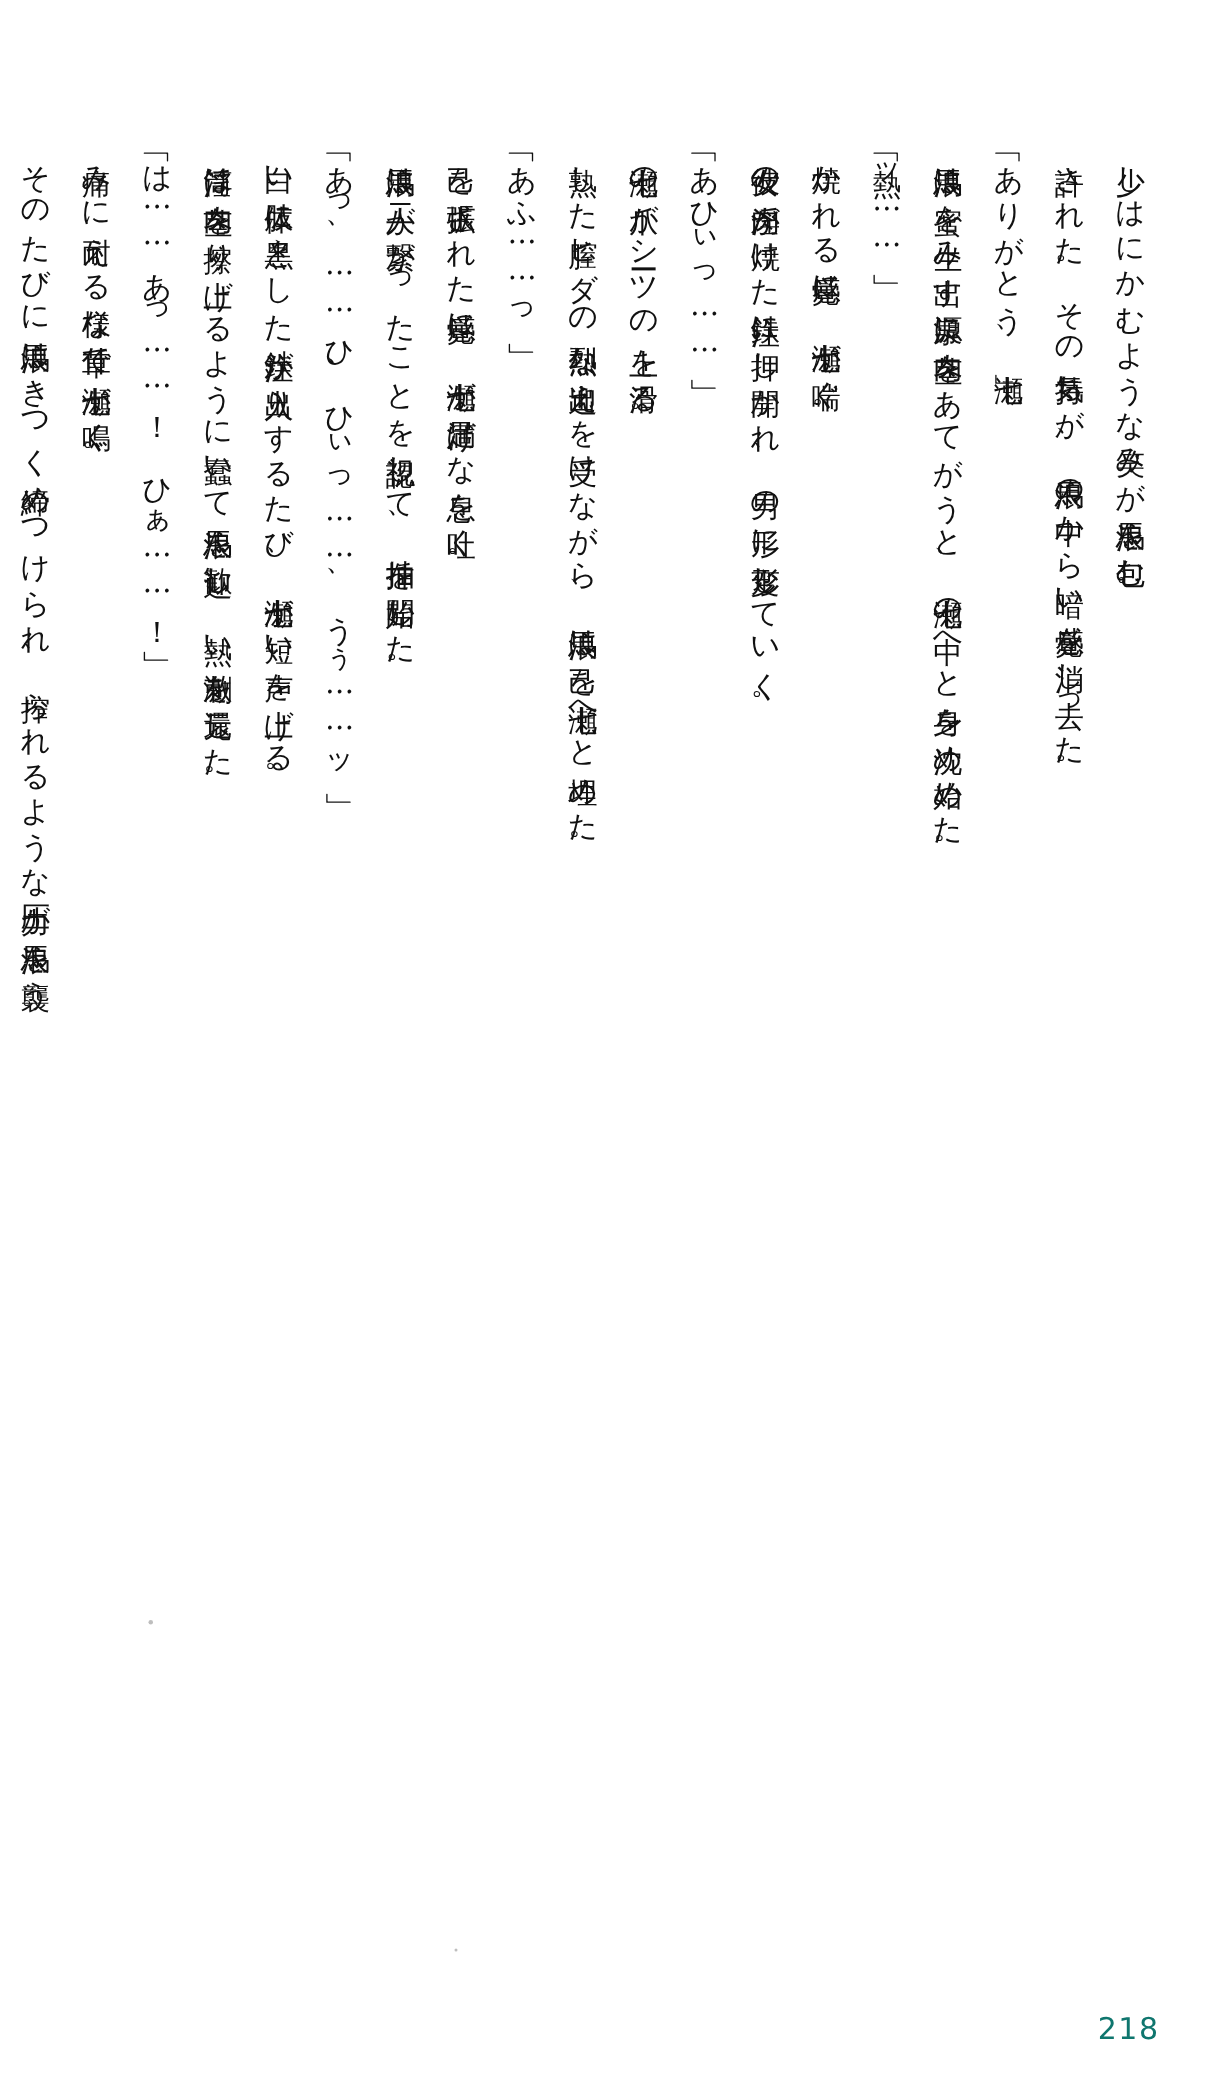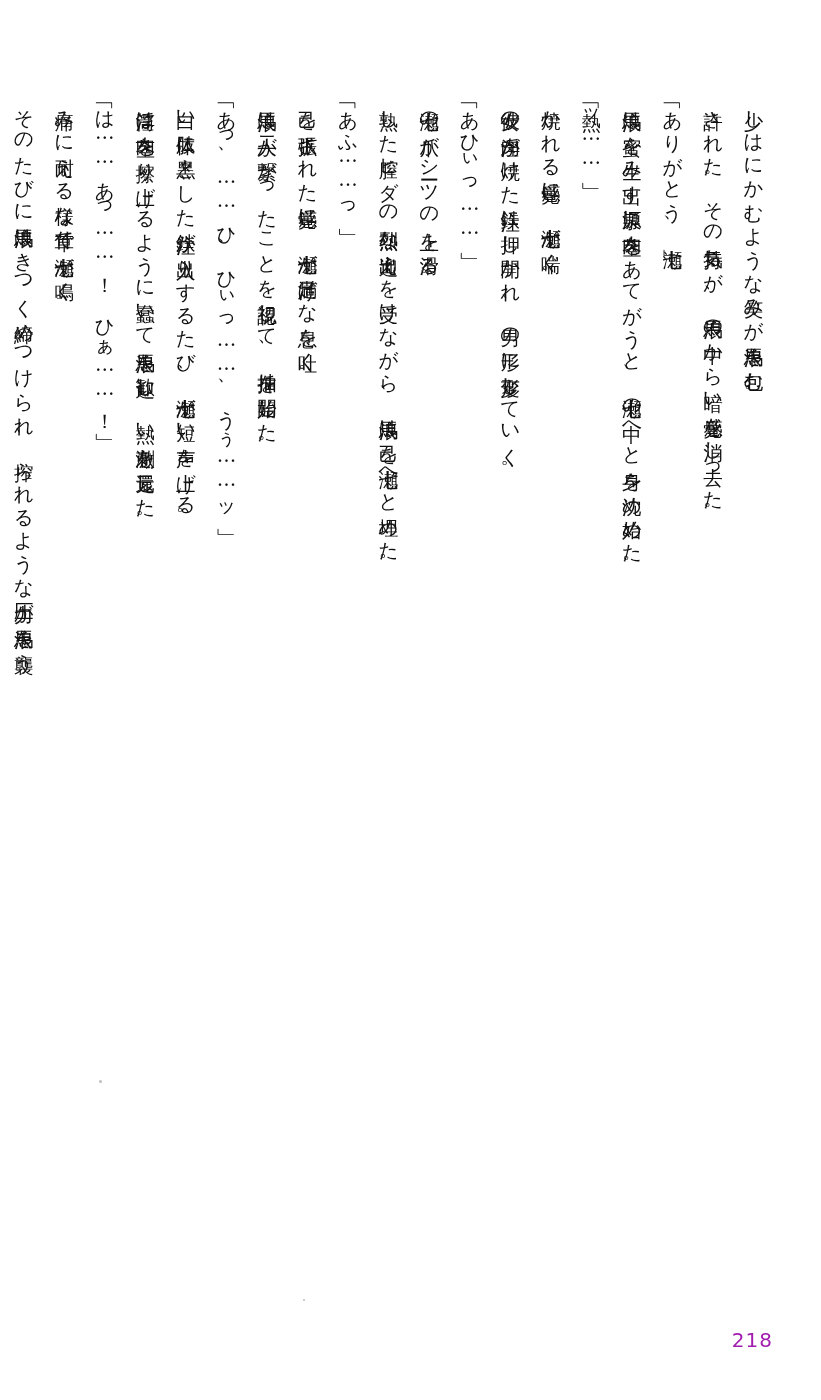--- a/index.html
+++ b/index.html
@@ -38,25 +38,25 @@
     padding: 0;
     font-weight: 500;
   }
   
   .indent {
     padding-top: 20px;
   }
   .page-number {
     position: absolute;
     right: 48px;
-    bottom: 48px;
+    bottom: 36px;
     font-size: 20px;
     letter-spacing: 1px;
     font-family: "DejaVu Sans", "Liberation Sans", sans-serif;
-    color: #a21caf;
+    color: #0f766e;
     margin-top: 26px;
   }
   .speck {
     position: absolute;
     width: 3px;
     height: 3px;
     background: #888888;
     border-radius: 50%;
     opacity: .55;
   }

